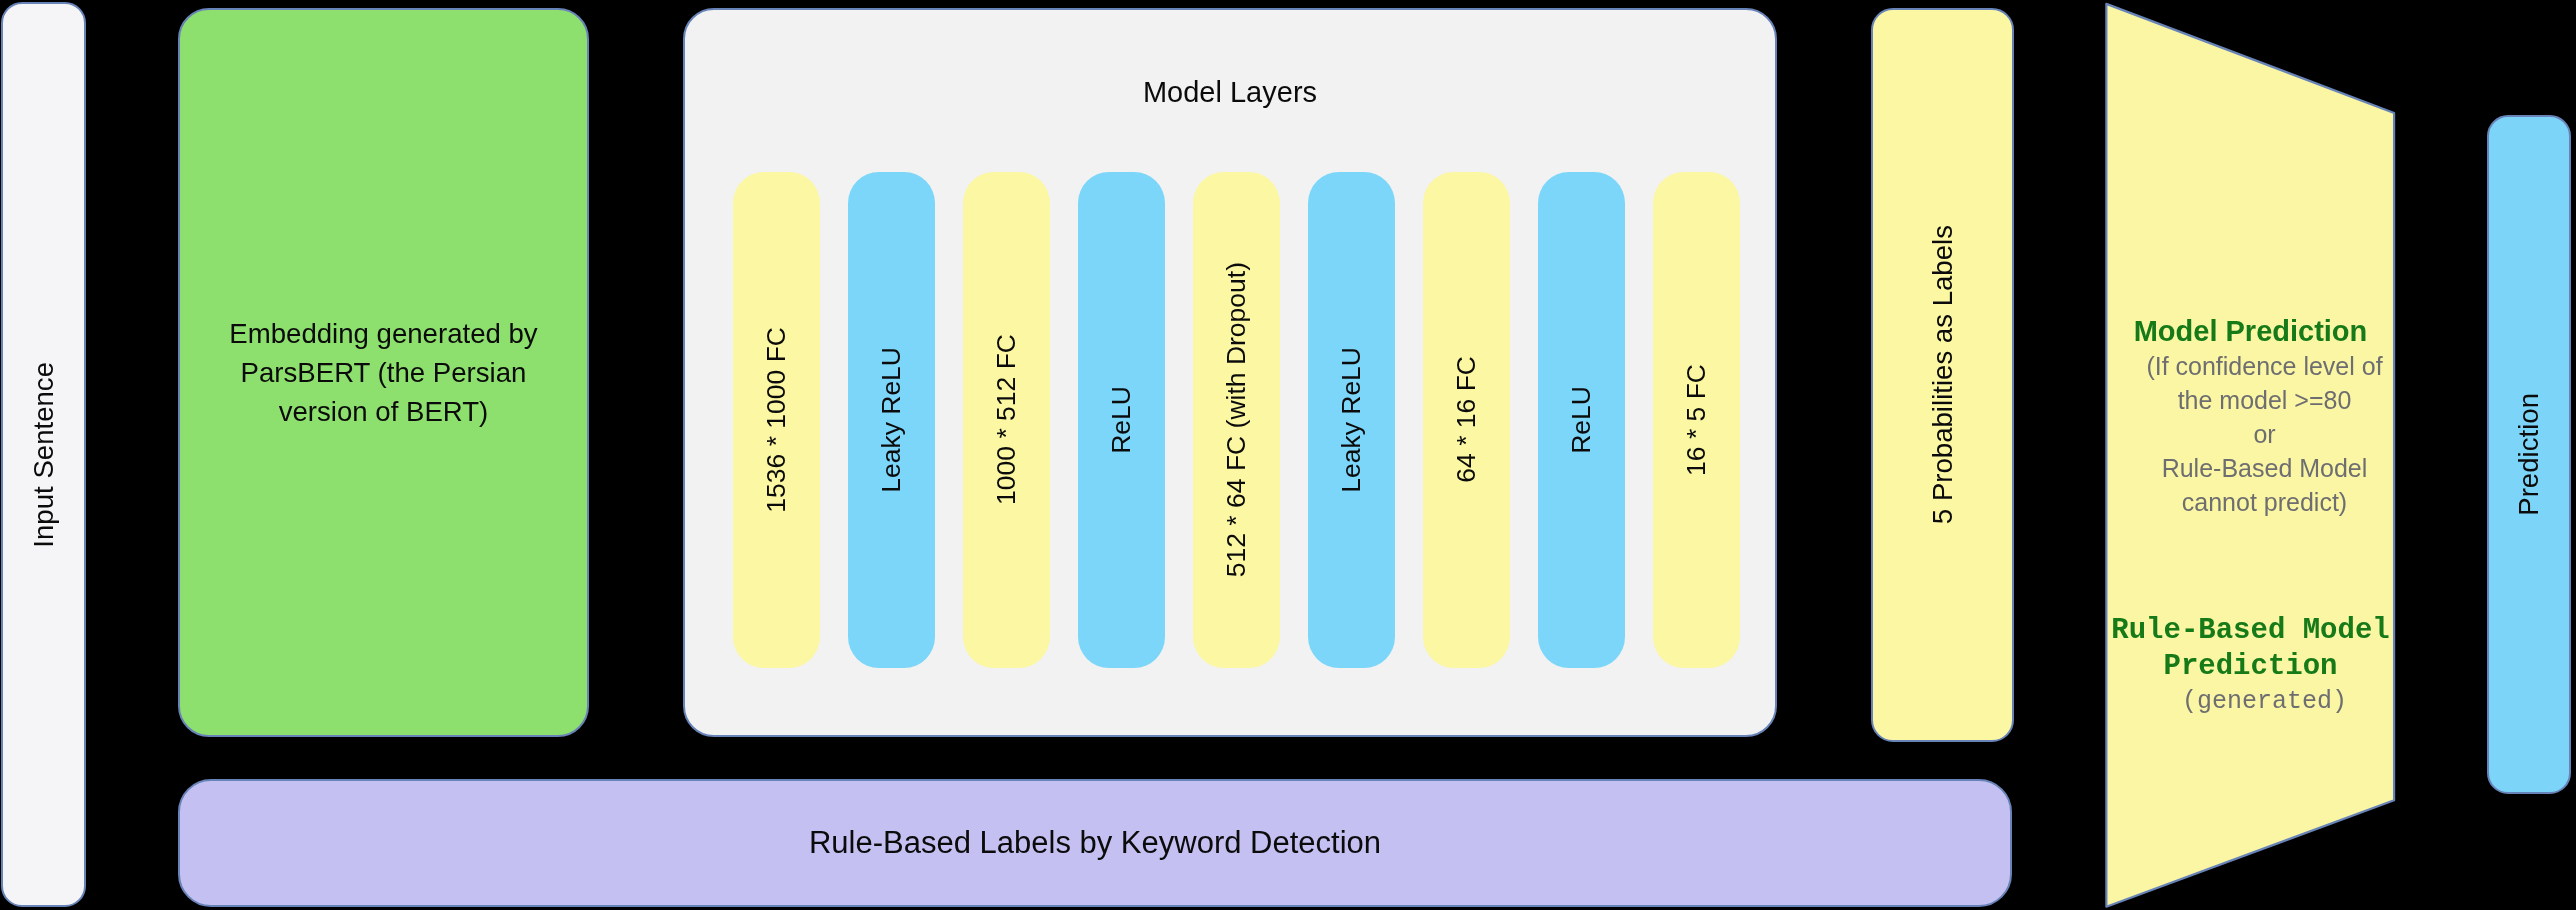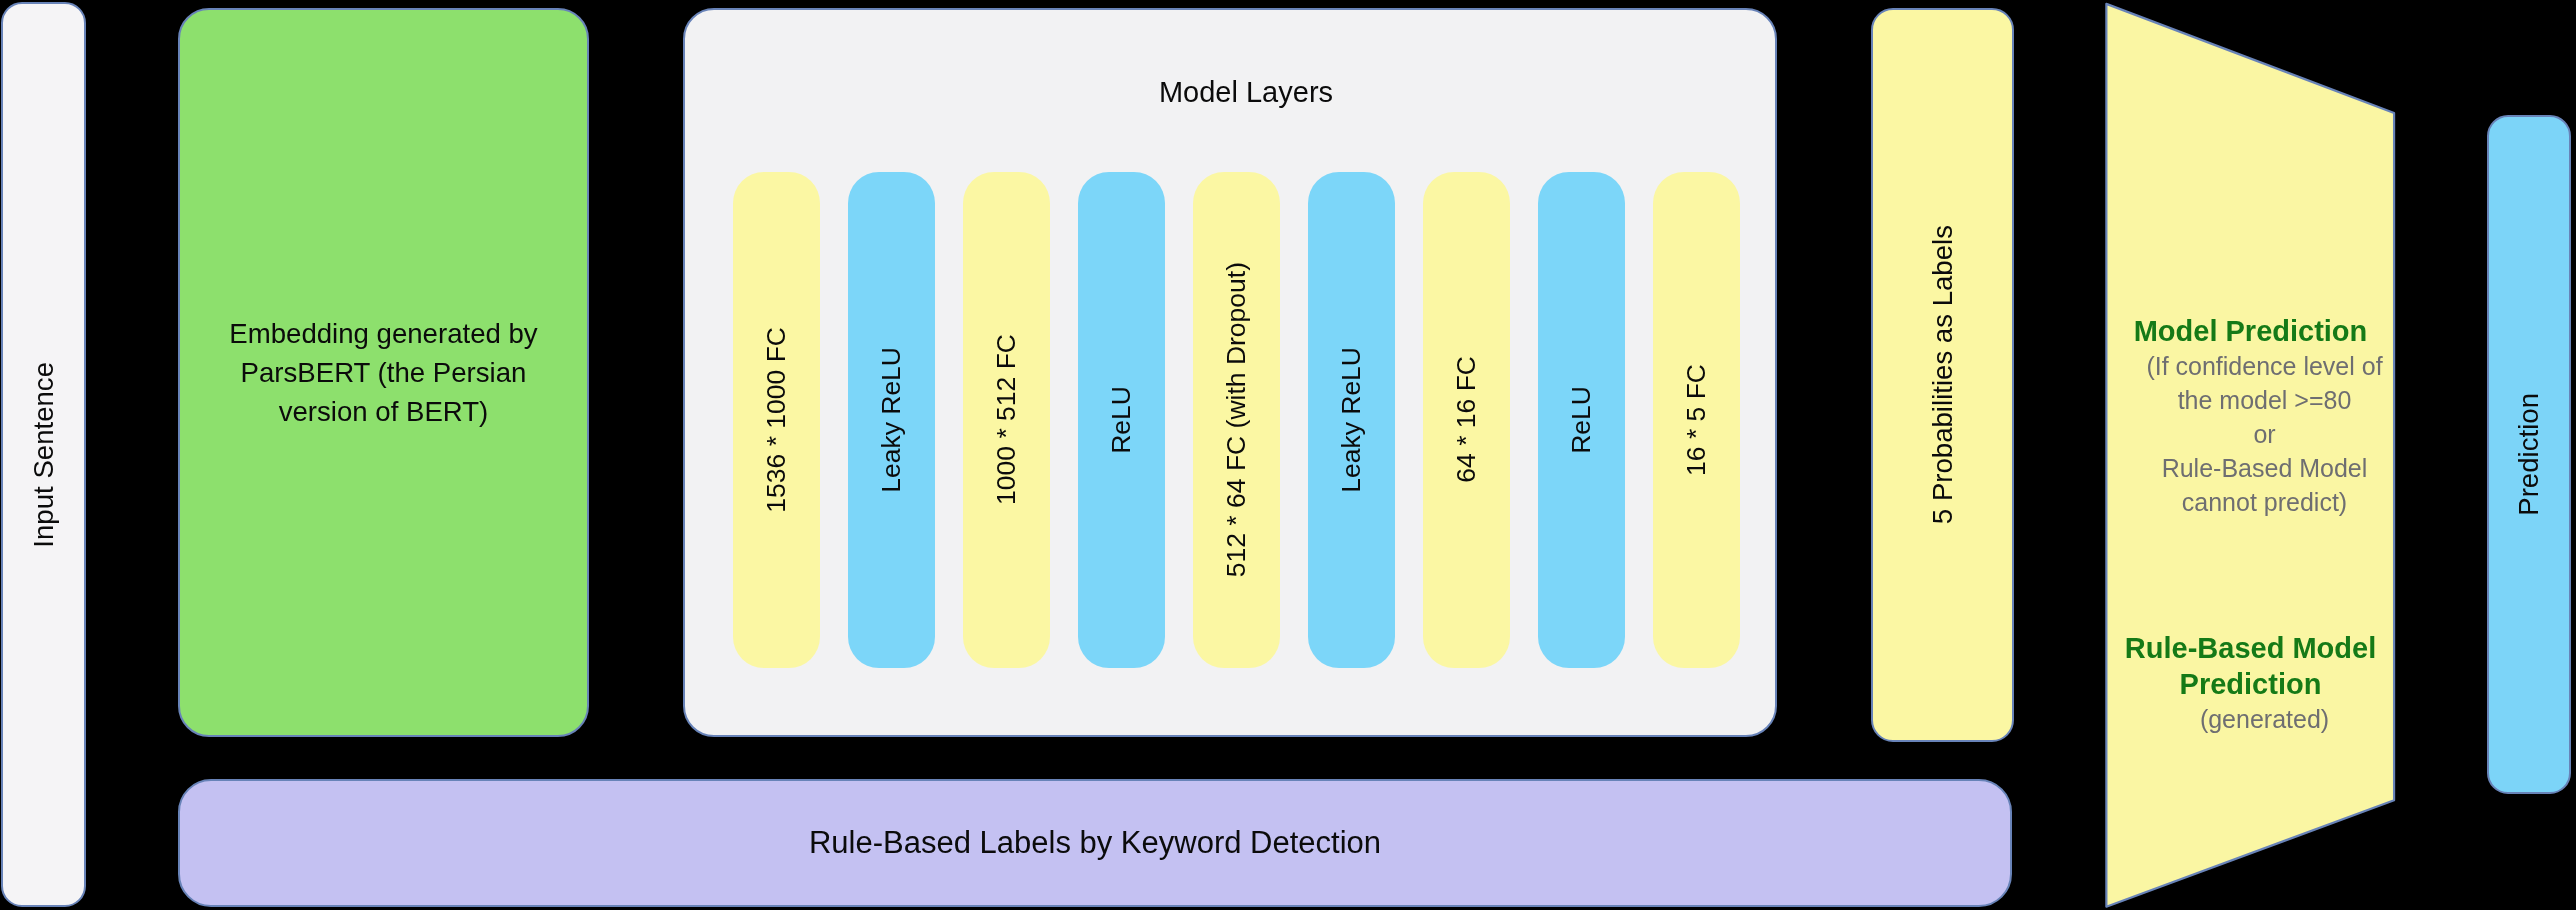--- a/index.html
+++ b/index.html
@@ -41,21 +41,21 @@
   .input-box{left:1.1px;top:2.2px;width:85px;height:905px;border-radius:21px;background:var(--c-input);}
   
   .embed-box{left:178px;top:7.7px;width:411px;height:729px;border-radius:31px;background:var(--c-embed);padding:0 43px;}
   .embed-box .label{font-size:27.6px;line-height:39px;color:#0b0b0b;}
   
   .layers-box{
     position:absolute;left:683px;top:7.7px;width:1094px;height:729px;
     border:2.2px solid var(--c-border);border-radius:31px;background:var(--c-container);
   }
   .layers-title{
-    position:absolute;top:66px;left:16px;width:100%;
+    position:absolute;top:66px;left:0;width:100%;
     text-align:center;font-size:29px;color:#0b0b0b;
   }
   .pills{
     position:absolute;left:48px;top:162px;height:496px;
     display:flex;gap:28px;
   }
   .pill{
     width:87px;height:496px;border-radius:31px;flex:0 0 auto;
     display:flex;align-items:center;justify-content:center;
   }
@@ -65,21 +65,21 @@
   
   .prob-box{left:1871px;top:7.7px;width:143px;height:734px;border-radius:22px;background:var(--c-prob);}
   
   .trap-svg{position:absolute;left:2103px;top:0;width:295px;height:910px;}
   .trap-text{
     position:absolute;left:2107px;width:287px;text-align:center;margin-top:45px;
   }
   .trap-text .heading{font-size:29px;font-weight:bold;color:var(--c-green-text);line-height:36px;}
   .trap-text .cond{font-size:25px;color:var(--c-gray-text);line-height:34px;white-space:pre-line;padding-left:28px;}
   .trap-block-1{top:268px;}
-  .trap-block-2{top:585px;}
+  .trap-block-2{top:568px;font-family:Liberation Mono, monospace;}
   
   .pred-box{left:2487px;top:115px;width:84px;height:679px;border-radius:21px;background:var(--c-pred);}
   
   .rule-box{left:178px;top:779px;width:1834px;height:128px;border-radius:33px;background:var(--c-rule);}
   .rule-box .label{font-size:31px;color:#0b0b0b;}
 </style>
 </head>
 <body>
 
 <div class="node input-box">

